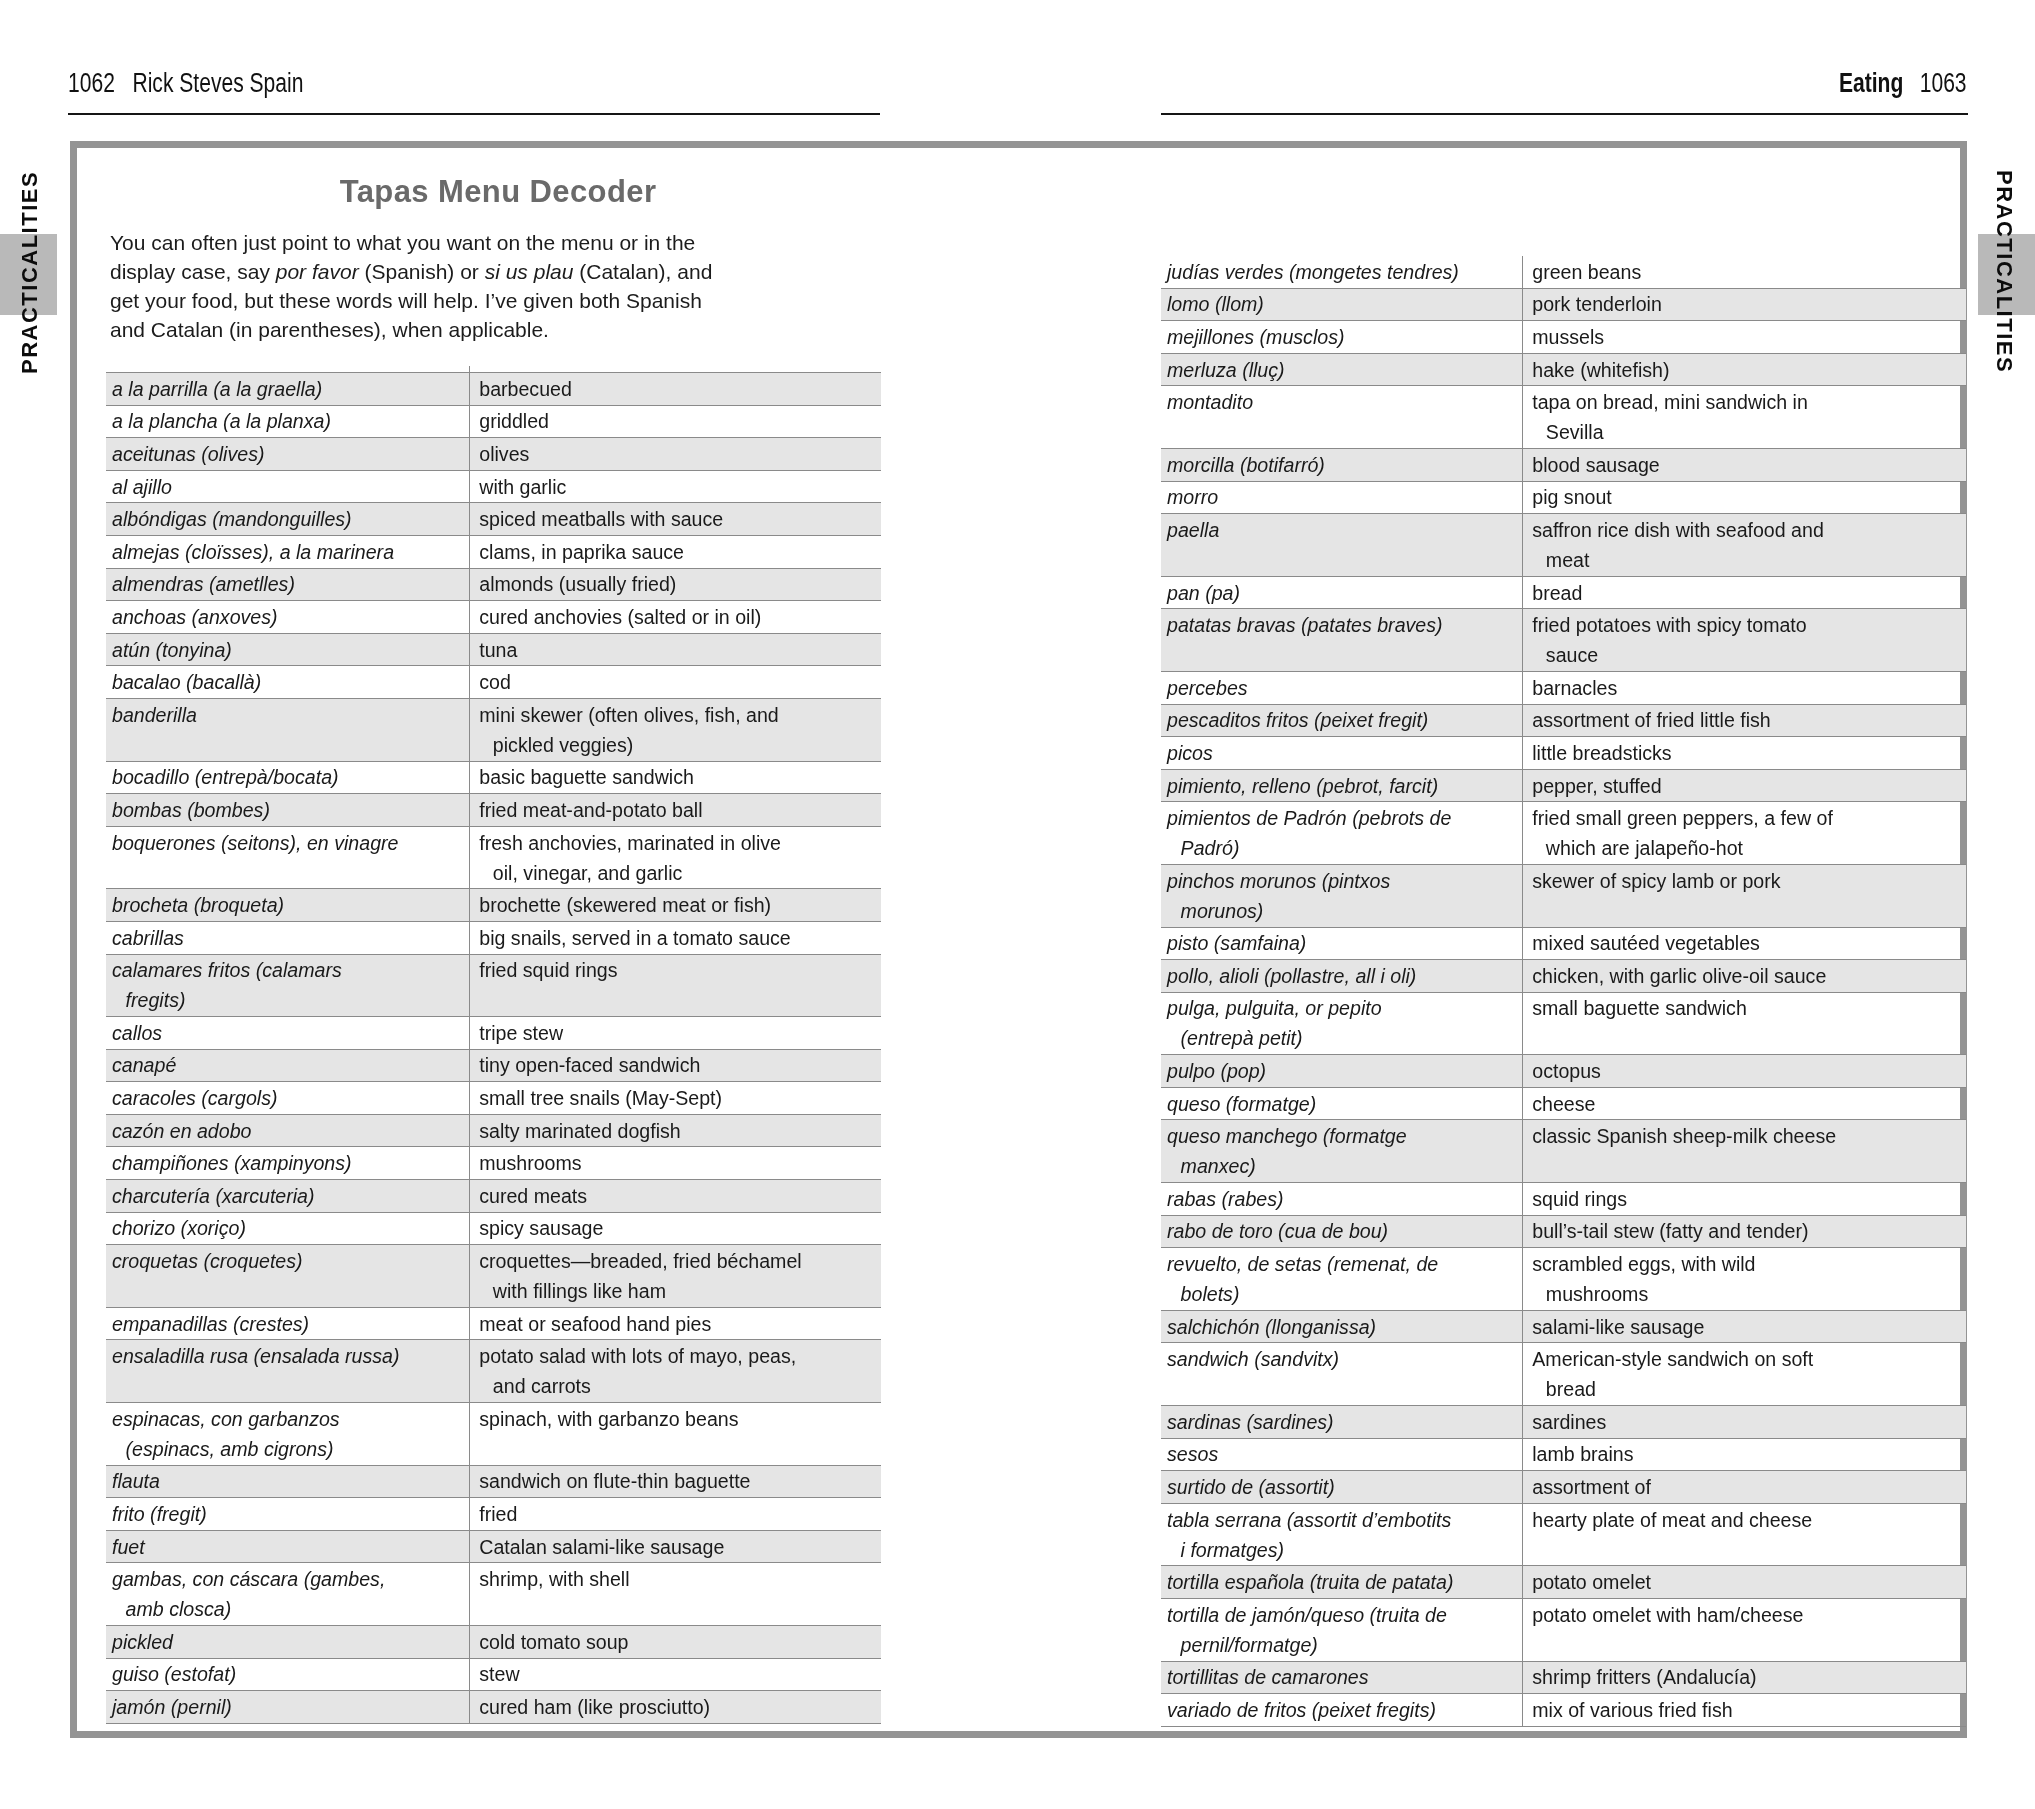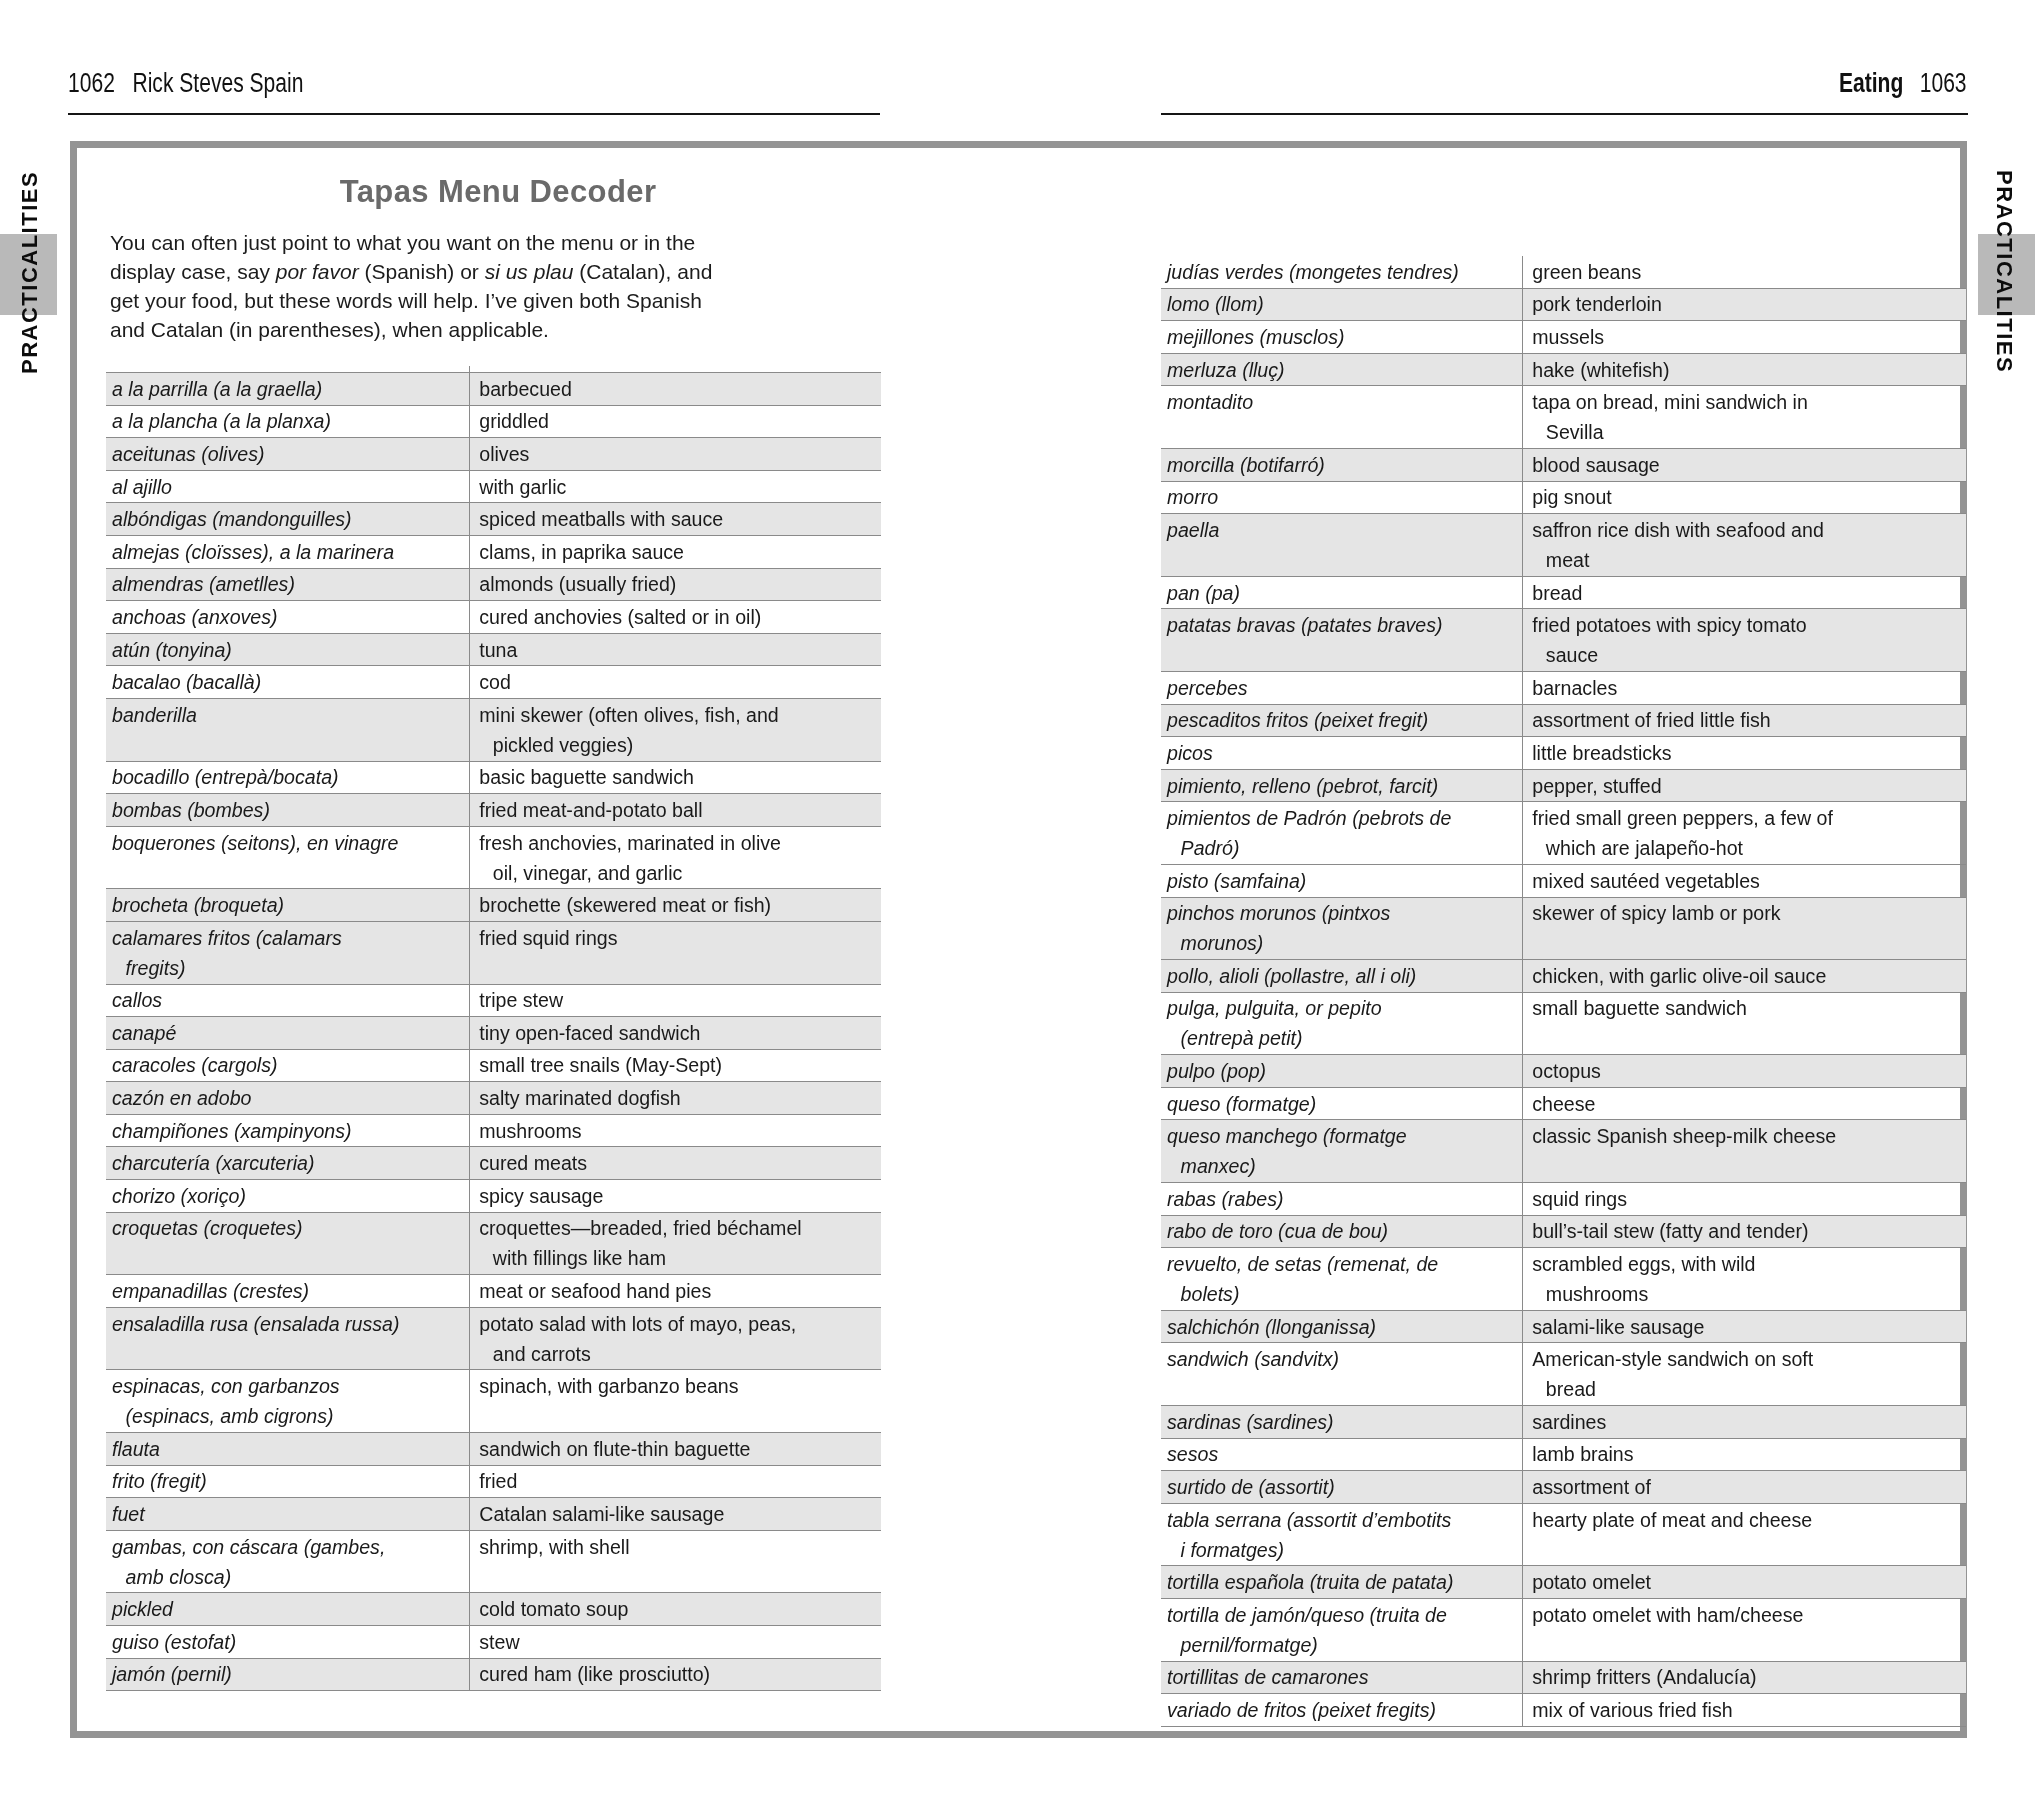--- a/index.html
+++ b/index.html
@@ -197,20 +197,28 @@
         </div>
       </div>
       <div class="row shaded">
         <div class="cell es">
           <div class="ln">brocheta (broqueta)</div>
         </div>
         <div class="cell en">
           <div class="ln">brochette (skewered meat or fish)</div>
         </div>
       </div>
+      <div class="row">
+        <div class="cell es">
+          <div class="ln">cabrillas</div>
+        </div>
+        <div class="cell en">
+          <div class="ln">big snails, served in a tomato sauce</div>
+        </div>
+      </div>
       <div class="row shaded">
         <div class="cell es">
           <div class="ln">calamares fritos (calamars</div>
           <div class="ln cont">fregits)</div>
         </div>
         <div class="cell en">
           <div class="ln">fried squid rings</div>
         </div>
       </div>
       <div class="row">
@@ -481,37 +489,37 @@
       <div class="row">
         <div class="cell es">
           <div class="ln">pimientos de Padrón (pebrots de</div>
           <div class="ln cont">Padró)</div>
         </div>
         <div class="cell en">
           <div class="ln">fried small green peppers, a few of</div>
           <div class="ln cont">which are jalapeño-hot</div>
         </div>
       </div>
-      <div class="row">
-        <div class="cell es">
-          <div class="ln">pisto (samfaina)</div>
-        </div>
-        <div class="cell en">
-          <div class="ln">mixed sautéed vegetables</div>
-        </div>
-      </div>
       <div class="row shaded">
         <div class="cell es">
           <div class="ln">pinchos morunos (pintxos</div>
           <div class="ln cont">morunos)</div>
         </div>
         <div class="cell en">
           <div class="ln">skewer of spicy lamb or pork</div>
         </div>
       </div>
+      <div class="row">
+        <div class="cell es">
+          <div class="ln">pisto (samfaina)</div>
+        </div>
+        <div class="cell en">
+          <div class="ln">mixed sautéed vegetables</div>
+        </div>
+      </div>
       <div class="row shaded">
         <div class="cell es">
           <div class="ln">pollo, alioli (pollastre, all i oli)</div>
         </div>
         <div class="cell en">
           <div class="ln">chicken, with garlic olive-oil sauce</div>
         </div>
       </div>
       <div class="row">
         <div class="cell es">

